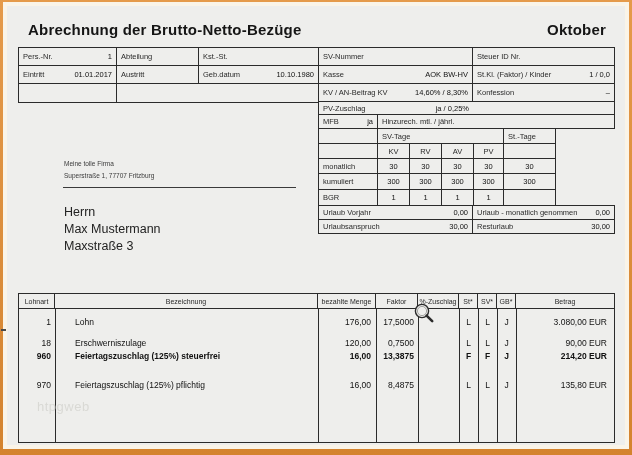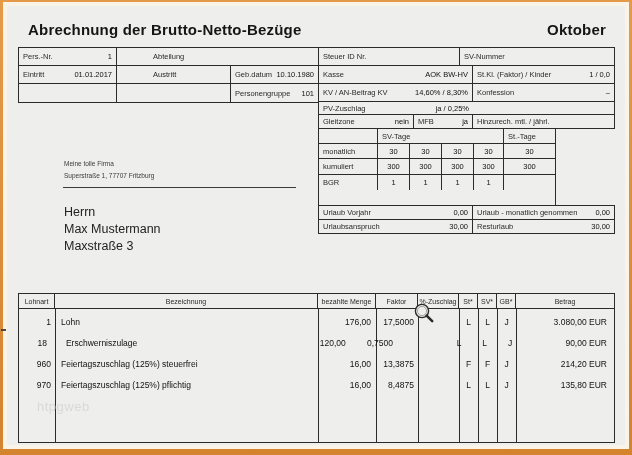--- a/index.html
+++ b/index.html
@@ -22,39 +22,39 @@
   .lbl { font-size:7.5px; color:#2a2a2a; }
   .val { font-size:7.5px; color:#111; }
   .cen { justify-content:center; }
 
   .h18 { height:18px; } .h13 { height:13px; }
   .h15 { height:15px; } .h16 { height:16px; }
   .h14 { height:14px; }
 
   .w154 { width:154px; } .w141 { width:141px; flex:1; }
   .w95 { width:95px; } .w59g { width:59px; }
-  .w98 { width:98px; } .w82 { width:82px;margin-left:32px; } .w119 { width:119px; flex:1; }
+  .w98 { width:98px; } .w82 { width:82px; } .w119 { width:119px; flex:1; }
 
   .w59 { width:59px; } .w32 { width:32px; } .w30 { width:30px; } .w51 { width:51px; flex:1; }
 
   .sender { font-size:6.5px; color:#3a3a3a; line-height:12px; }
   .sender-rule { position:absolute; border-top:1px solid #3a3a3a; }
   .recipient { font-size:12.5px; color:#222; line-height:17px; }
 
   .postable { position:absolute; left:18px; top:293px; width:597px; height:150px; border:1px solid #2b2b2b; }
   .pos-head { display:flex; height:15px; border-bottom:1px solid #2b2b2b; }
   .ph { display:flex; align-items:center; justify-content:center; font-size:7px; color:#2a2a2a;
         border-right:1px solid #2b2b2b; overflow:hidden; white-space:nowrap; }
   .ph:last-child { border-right:none; }
   .pos-body { position:relative; width:100%; height:133px; }
   .vline { position:absolute; top:0; bottom:0; width:0; border-left:1px solid #2b2b2b; }
   .prow { position:absolute; left:0; display:flex; width:100%; height:21px; align-items:center; }
   .pc { font-size:8.5px; color:#111; overflow:hidden; white-space:nowrap; }
   .c1 { width:36px; text-align:right; padding-right:4px; }
-  .c2 { width:263px; text-align:left; padding-left:6px; }
+  .c2 { width:263px; text-align:left; padding-left:20px; }
   .c3 { width:58px; text-align:right; padding-right:5px; }
   .c4 { width:42px; text-align:right; padding-right:4px; }
   .c5 { width:41px; }
   .c6, .c7, .c8 { width:19px; text-align:center; }
   .c9 { width:98px; text-align:right; padding-right:7px; }
 
   .watermark { font-size:13px; color:#d9d9d5; letter-spacing:0.5px; }
   .edge-dash { position:absolute; left:1px; top:329px; width:5px; height:2px; background:#4a4a4a; }
 </style>
 </head>
@@ -70,51 +70,50 @@
 
   <div class="box" style="left:18px; top:47px; width:301px; height:56px;">
     <div class="trow h18">
       <div class="tcell w98">
         <span class="lbl">Pers.-Nr.</span>
         <span class="val">1</span>
       </div>
       <div class="tcell w82">
         <span class="lbl">Abteilung</span>
       </div>
+      <div class="tcell w119">
+        <span class="lbl">Kst.-St.</span>
+      </div>
     </div>
     <div class="trow h18">
       <div class="tcell w98">
         <span class="lbl">Eintritt</span>
         <span class="val">01.01.2017</span>
       </div>
       <div class="tcell w82">
         <span class="lbl">Austritt</span>
       </div>
       <div class="tcell w119">
         <span class="lbl">Geb.datum</span>
         <span class="val">10.10.1980</span>
       </div>
     </div>
     <div class="trow h18">
       <div class="tcell w98"></div>
       <div class="tcell w82"></div>
-      <div class="tcell w119">
-        <span class="lbl">Personengruppe</span>
-        <span class="val">101</span>
-      </div>
     </div>
   </div>
 
   <div class="box" style="left:318px; top:47px; width:297px; height:82px;">
     <div class="trow h18">
+      <div class="tcell w154">
+        <span class="lbl">SV-Nummer</span>
+      </div>
       <div class="tcell w141">
         <span class="lbl">Steuer ID Nr.</span>
-      </div>
-      <div class="tcell w154">
-        <span class="lbl">SV-Nummer</span>
       </div>
     </div>
     <div class="trow h18">
       <div class="tcell w154">
         <span class="lbl">Kasse</span>
         <span class="val">AOK BW-HV</span>
       </div>
       <div class="tcell w141">
         <span class="lbl">St.Kl. (Faktor) / Kinder</span>
         <span class="val">1 / 0,0</span>
@@ -130,43 +129,55 @@
         <span class="val">–</span>
       </div>
     </div>
     <div class="trow h13">
       <div class="tcell w154">
         <span class="lbl">PV-Zuschlag</span>
         <span class="val">ja / 0,25%</span>
       </div>
     </div>
     <div class="trow h13">
-      <div class="tcell w95">
-        <span class="lbl">Gleitzone</span>
-        <span class="val">nein</span>
-      </div>
       <div class="tcell w59g">
         <span class="lbl">MFB</span>
         <span class="val">ja</span>
       </div>
       <div class="tcell w141">
         <span class="lbl">Hinzurech. mtl. / jährl.</span>
       </div>
     </div>
   </div>
 
   <div class="box" style="left:318px; top:128px; width:238px; height:78px;">
     <div class="trow h15">
       <div class="tcell w59"></div>
       <div class="tcell" style="width:126px;">
         <span class="lbl">SV-Tage</span>
       </div>
       <div class="tcell w51">
         <span class="lbl">St.-Tage</span>
       </div>
+    </div>
+    <div class="trow h15">
+      <div class="tcell w59"></div>
+      <div class="tcell w32 cen">
+          <span class="lbl">KV</span>
+        </div>
+      <div class="tcell w32 cen">
+          <span class="lbl">RV</span>
+        </div>
+      <div class="tcell w32 cen">
+          <span class="lbl">AV</span>
+        </div>
+      <div class="tcell w30 cen">
+          <span class="lbl">PV</span>
+        </div>
+      <div class="tcell w51"></div>
     </div>
     <div class="trow h15">
       <div class="tcell w59">
           <span class="lbl">monatlich</span>
         </div>
       <div class="tcell w32 cen">
           <span class="val">30</span>
         </div>
       <div class="tcell w32 cen">
           <span class="val">30</span>
@@ -284,32 +295,32 @@
         <div class="pc c1">1</div>
         <div class="pc c2">Lohn</div>
         <div class="pc c3">176,00</div>
         <div class="pc c4">17,5000</div>
         <div class="pc c5"></div>
         <div class="pc c6">L</div>
         <div class="pc c7">L</div>
         <div class="pc c8">J</div>
         <div class="pc c9">3.080,00 EUR</div>
       </div>
-      <div class="prow" style="top:23px;gap:9px;">
+      <div class="prow" style="top:23px;">
         <div class="pc c1">18</div>
         <div class="pc c2">Erschwerniszulage</div>
         <div class="pc c3">120,00</div>
         <div class="pc c4">0,7500</div>
         <div class="pc c5"></div>
         <div class="pc c6">L</div>
         <div class="pc c7">L</div>
         <div class="pc c8">J</div>
         <div class="pc c9">90,00 EUR</div>
       </div>
-      <div class="prow" style="top:44px;">
+      <div class="prow" style="top:36px;font-weight:bold;">
         <div class="pc c1">960</div>
         <div class="pc c2">Feiertagszuschlag (125%) steuerfrei</div>
         <div class="pc c3">16,00</div>
         <div class="pc c4">13,3875</div>
         <div class="pc c5"></div>
         <div class="pc c6">F</div>
         <div class="pc c7">F</div>
         <div class="pc c8">J</div>
         <div class="pc c9">214,20 EUR</div>
       </div>

